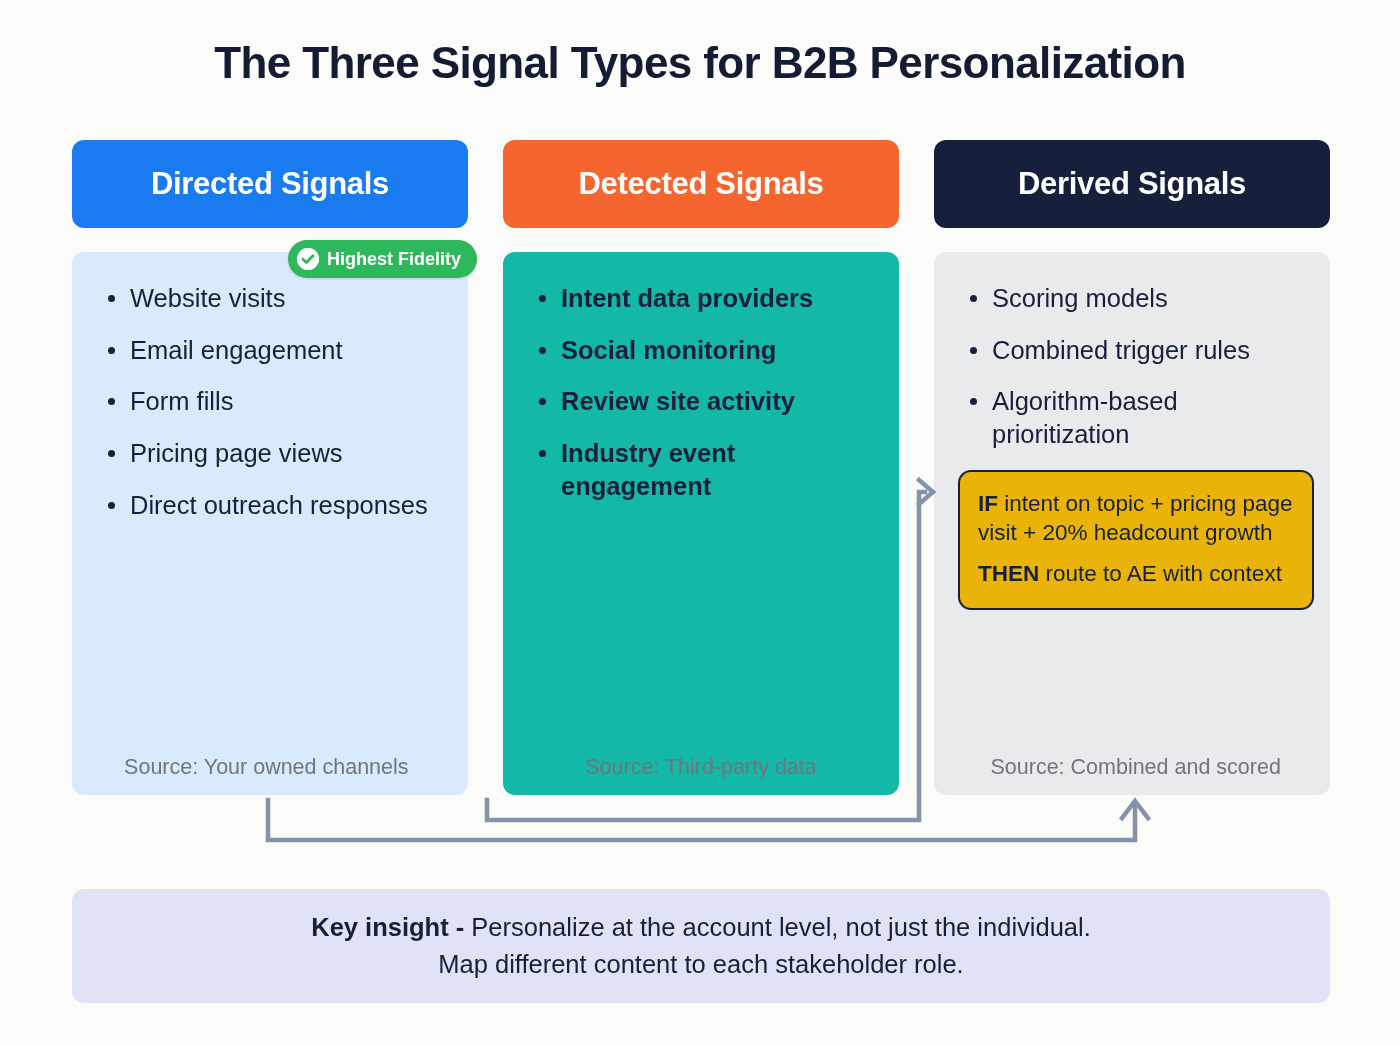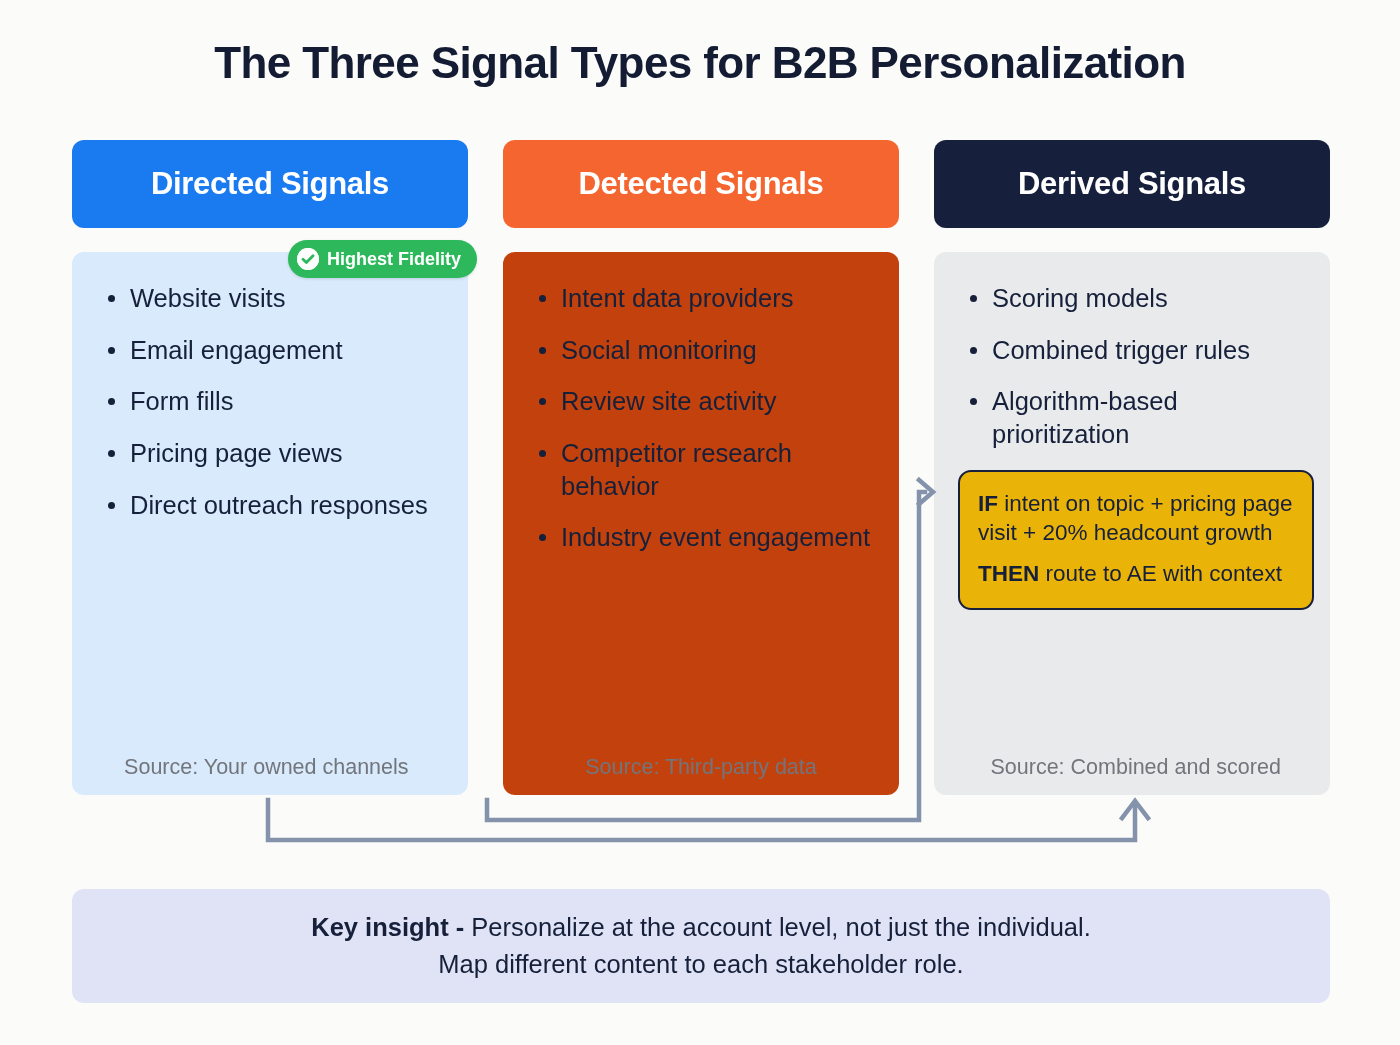--- a/index.html
+++ b/index.html
@@ -208,26 +208,25 @@
         <li>Form fills</li>
         <li>Pricing page views</li>
         <li>Direct outreach responses</li>
       </ul>
     </div>
   </div>
 
   <div class="column">
     <div class="col-header" style="background:#f4652f;">Detected Signals</div>
 
-    <div class="col-body" style="background:#c2410c;">
+    <div class="col-body" style="background:#14b8a6;font-weight:bold;">
       <ul class="bullets">
         <li>Intent data providers</li>
         <li>Social monitoring</li>
         <li>Review site activity</li>
-        <li>Competitor research behavior</li>
         <li>Industry event engagement</li>
       </ul>
     </div>
   </div>
 
   <div class="column">
     <div class="col-header" style="background:#16203c;">Derived Signals</div>
 
     <div class="col-body" style="background:#e9eaec;">
       <ul class="bullets">

